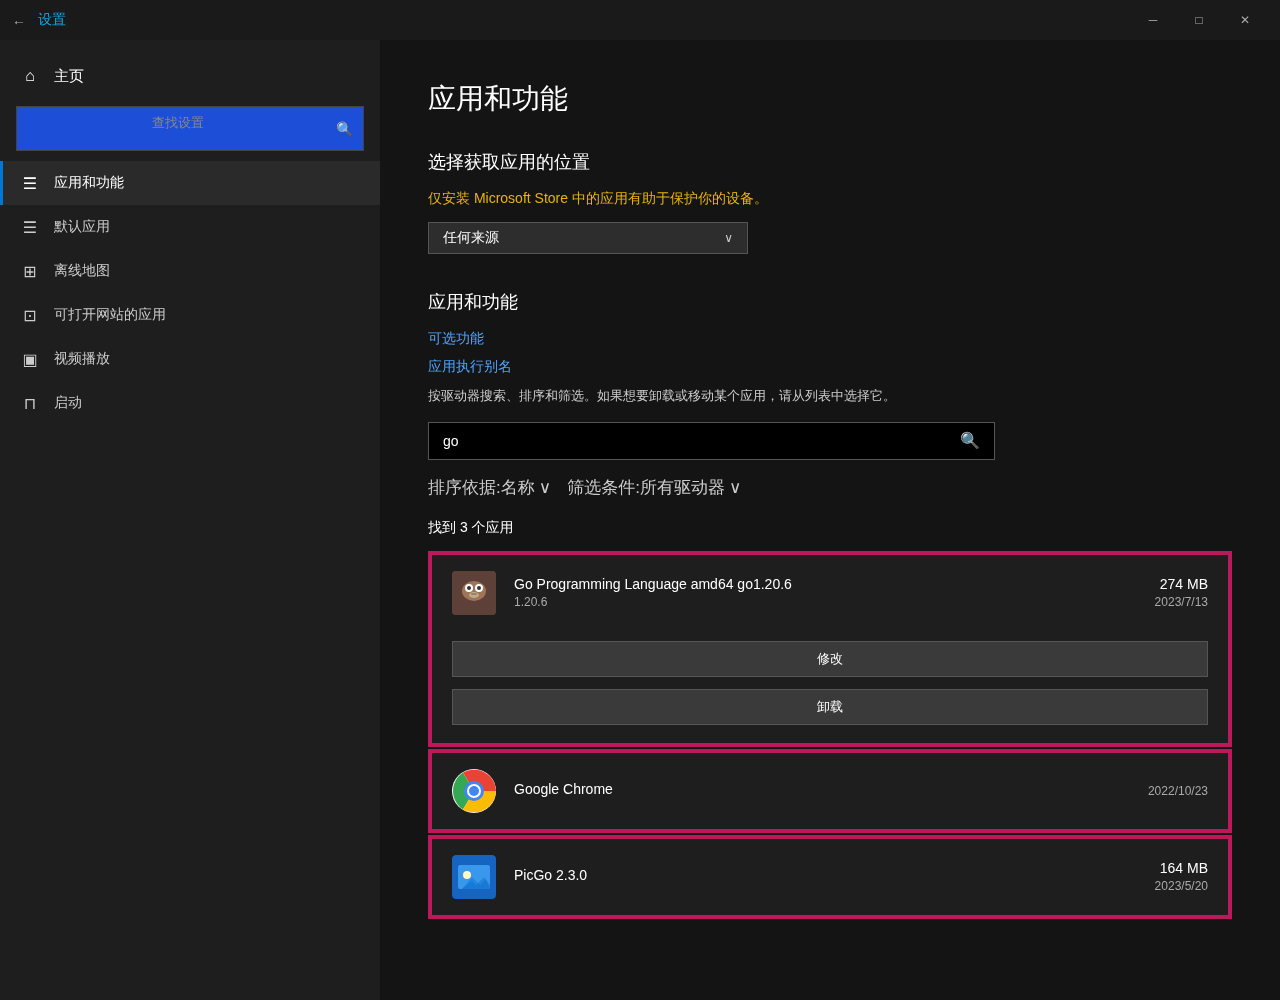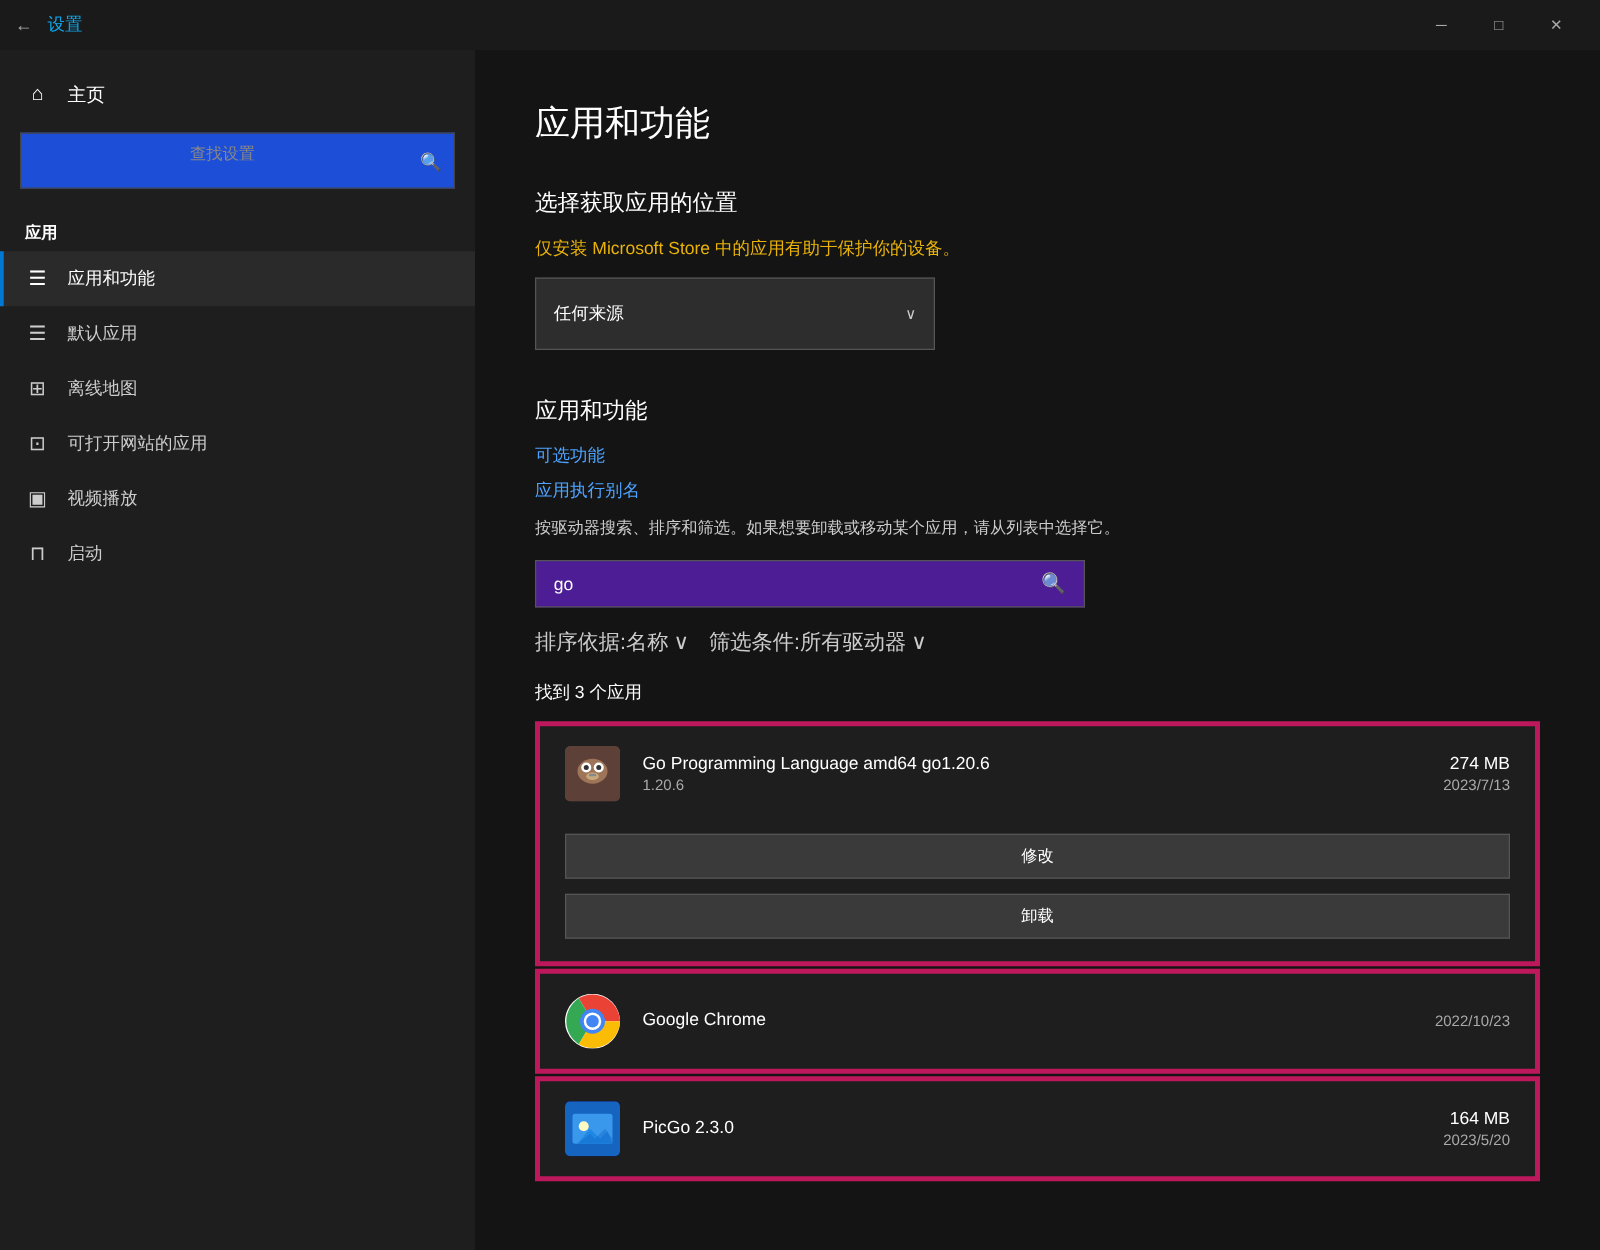--- a/index.html
+++ b/index.html
@@ -166,21 +166,21 @@
       font-size: 14px;
       color: #eab308;
       margin-bottom: 14px;
     }
     .dropdown-select {
       display: flex;
       align-items: center;
       justify-content: space-between;
       background: #2d2d2d;
       border: 1px solid #555;
-      padding: 19px 14px;
+      padding: 6px 14px;
       width: 320px;
       color: #fff;
       font-size: 14px;
       cursor: pointer;
       margin-bottom: 36px;
     }
     .dropdown-select .chevron {
       font-size: 12px;
       color: #ccc;
     }
@@ -194,23 +194,23 @@
     .body-text {
       font-size: 13px;
       color: #ccc;
       margin-bottom: 16px;
       line-height: 1.5;
     }
 
     .search-bar {
       display: flex;
       align-items: center;
-      background: #4c1d95;
+      background: #000000;
       border: 1px solid #555;
-      width: 440px;
+      width: 567px;
       margin-bottom: 16px;
     }
     .search-bar input {
       flex: 1;
       background: transparent;
       border: none;
       color: #fff;
       padding: 10px 14px;
       font-size: 14px;
       outline: none;
@@ -355,21 +355,20 @@
 
   <div class="sidebar">
     <div class="sidebar-home">
       <span class="sidebar-item-icon">⌂</span>
       <span>主页</span>
     </div>
     <div class="sidebar-search">
       <input type="text" placeholder="查找设置" style="">
       <span class="search-icon">🔍</span>
     </div>
-    <div class="sidebar-section-label">应用</div>
 
     <div class="sidebar-item active">
       <span class="sidebar-item-icon">☰</span>
       <span>应用和功能</span>
     </div>
     <div class="sidebar-item">
       <span class="sidebar-item-icon">☰</span>
       <span>默认应用</span>
     </div>
     <div class="sidebar-item">

